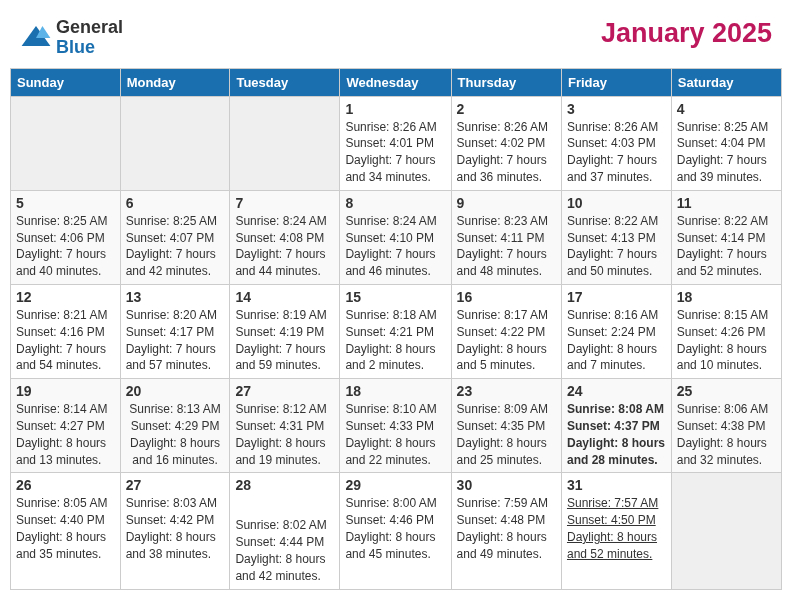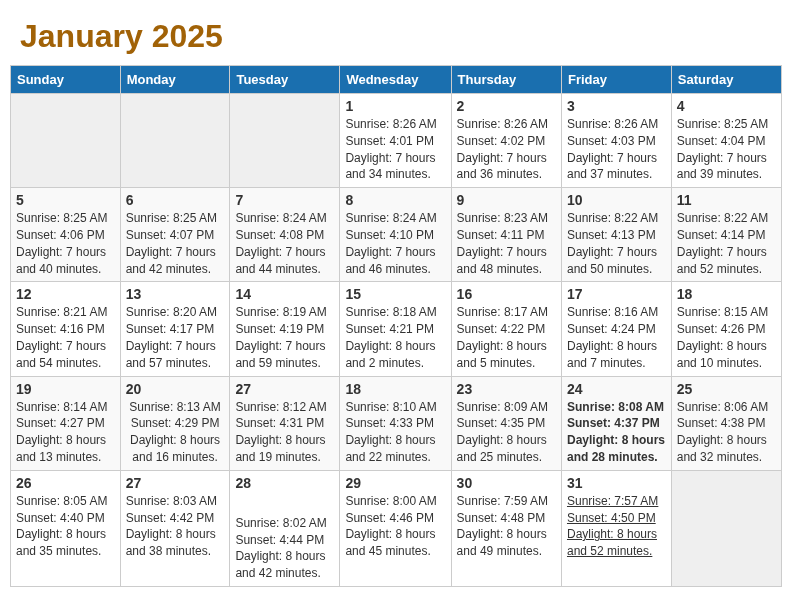--- a/index.html
+++ b/index.html
@@ -37,23 +37,23 @@
     }
     .logo-icon {
       width: 32px;
       height: 32px;
       margin-right: 4px;
     }
     .title-area {
       text-align: right;
     }
     .month-title {
-      font-size: 32px;
-      font-weight: bold;
-      color: #a16207;
+      font-size: 27px;
+      font-weight: bold;
+      color: #be185d;
     }
     .location-title {
       font-size: 15px;
       color: #333;
     }
     table {
       width: 100%;
       border-collapse: collapse;
       margin-top: 6px;
     }
@@ -93,20 +93,31 @@
       background: #f9f9f9;
     }
     tr td.empty {
       background: #efefef;
     }
   </style>
 </head>
 <body>
 
 <div class="header">
+  <div class="logo">
+    <svg class="logo-icon" viewBox="0 0 40 40">
+      <rect x="0" y="0" width="40" height="40" fill="white"></rect>
+      <polygon points="20,5 38,30 2,30" fill="#1a6faf"></polygon>
+      <polygon points="28,5 38,20 20,20" fill="#5bb3e8"></polygon>
+    </svg>
+    <div class="logo-text">
+      <span class="logo-general">General</span>
+      <span class="logo-blue">Blue</span>
+    </div>
+  </div>
   <div class="title-area">
     <div class="month-title">January 2025</div>
   </div>
 </div>
 
 <table>
   <thead>
     <tr>
     <th>Sunday</th>
         <th>Monday</th>
@@ -218,21 +229,21 @@
         </td>
         <td>
           <span class="day-num">16</span>
           <div class="day-info" style="white-space: pre-line;">Sunrise: 8:17 AM
 Sunset: 4:22 PM
 Daylight: 8 hours and 5 minutes.</div>
         </td>
         <td>
           <span class="day-num">17</span>
           <div class="day-info" style="white-space: pre-line;">Sunrise: 8:16 AM
-Sunset: 4:24 PM
+Sunset: 2:24 PM
 Daylight: 8 hours and 7 minutes.</div>
         </td>
         <td>
           <span class="day-num">18</span>
           <div class="day-info" style="white-space: pre-line;">Sunrise: 8:15 AM
 Sunset: 4:26 PM
 Daylight: 8 hours and 10 minutes.</div>
         </td>
       </tr>
       <tr>

